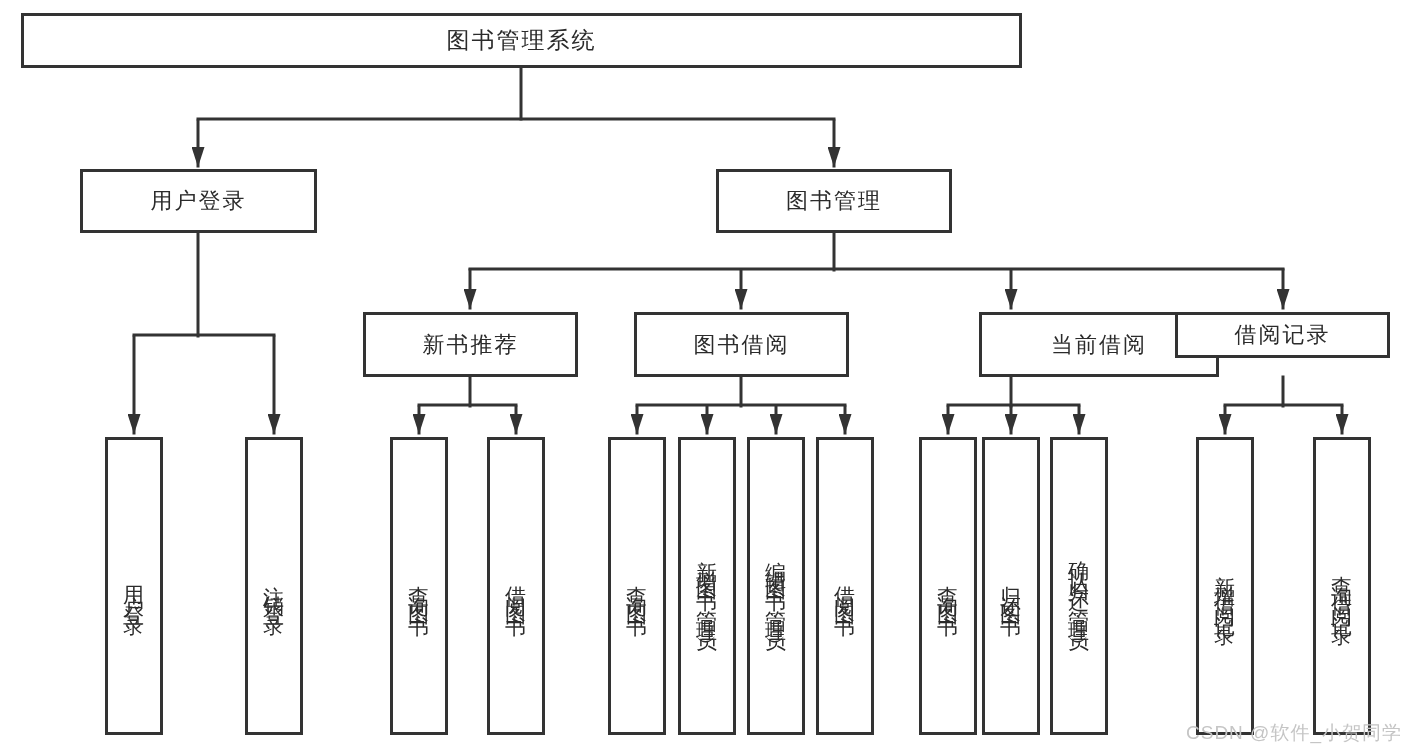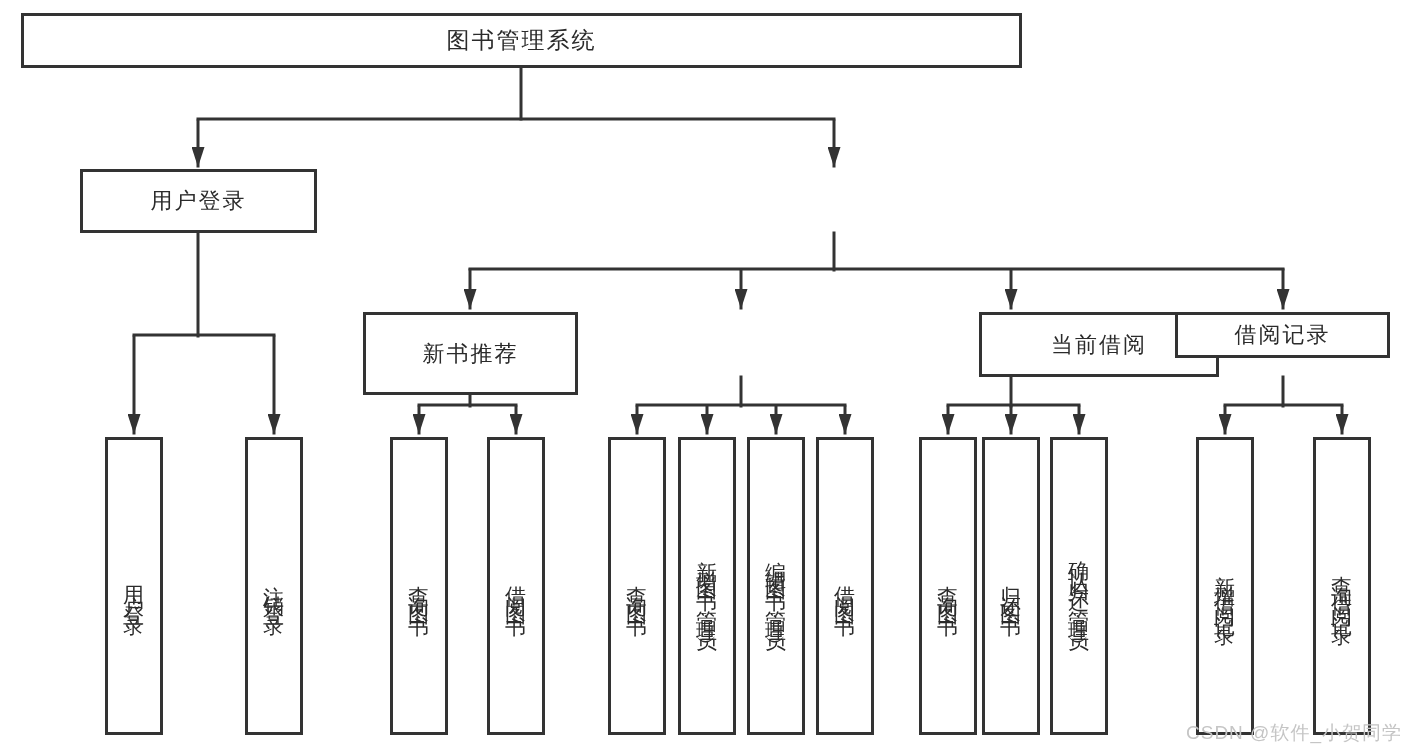--- a/index.html
+++ b/index.html
@@ -103,22 +103,24 @@
       <path d="M1283,377 V406"></path>
       <path d="M1225,405 H1342"></path>
       <path d="M1225,407 V433" marker-end="url(#arrow)"></path>
       <path d="M1342,407 V433" marker-end="url(#arrow)"></path>
     </g>
   </svg>
 
   <div class="node root" style="left:21px; top:13px; width:1001px; height:55px;">图书管理系统</div>
 
   <div class="node" style="left:80px; top:169px; width:237px; height:64px;">用户登录</div>
+  <div class="node" style="left:716px; top:169px; width:236px; height:64px;">图书管理</div>
 
-  <div class="node" style="left:363px; top:312px; width:215px; height:83px;font-family:Liberation Serif, serif;">新书推荐</div>
+  <div class="node" style="left:363px; top:312px; width:215px; height:65px;font-family:Liberation Serif, serif;">新书推荐</div>
+  <div class="node" style="left:634px; top:312px; width:215px; height:65px;">图书借阅</div>
   <div class="node" style="left:953px; top:312px; width:240px; height:65px;margin-left:26px;">当前借阅</div>
   <div class="node" style="left:1175px; top:312px; width:215px; height:46px;">借阅记录</div>
 
   <div class="node vnode" style="left:105px; top:437px; width:58px; height:298px;">用户登录</div>
   <div class="node vnode" style="left:245px; top:437px; width:58px; height:298px;">注销登录</div>
 
   <div class="node vnode" style="left:390px; top:437px; width:58px; height:298px;">查询图书</div>
   <div class="node vnode" style="left:487px; top:437px; width:58px; height:298px;">借阅图书</div>
 
   <div class="node vnode" style="left:608px; top:437px; width:58px; height:298px;">查询图书</div>

